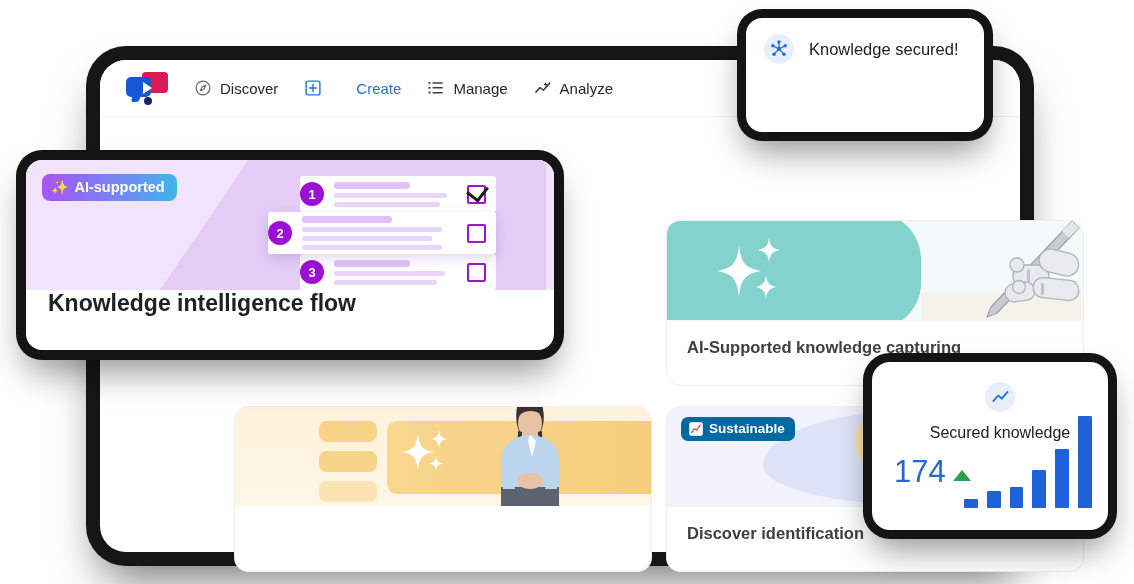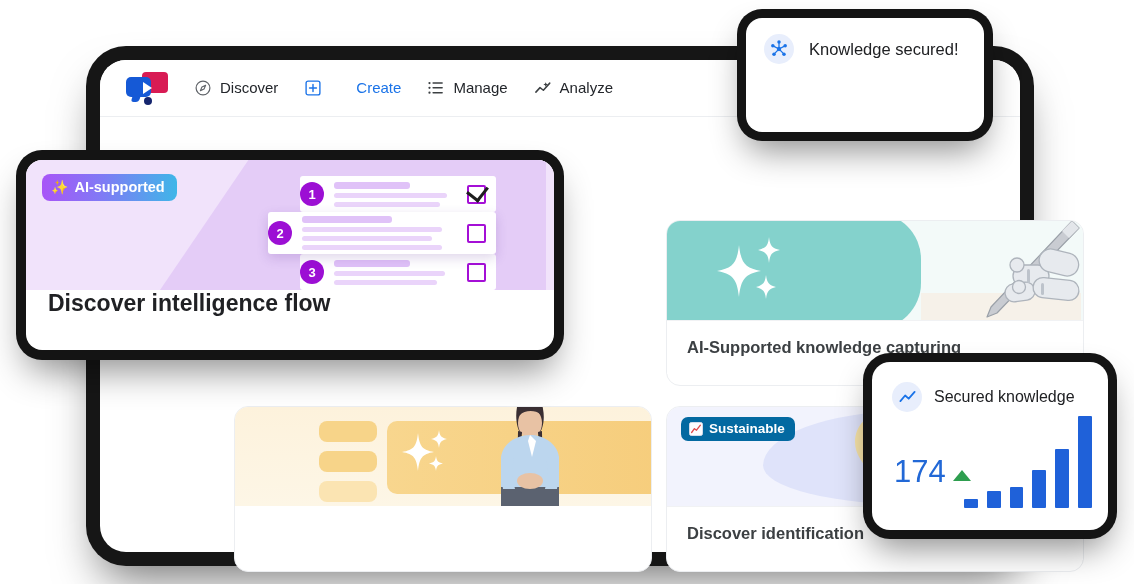--- a/index.html
+++ b/index.html
@@ -26,21 +26,21 @@
   }
   .logo{width:42px;height:34px;position:relative;flex:none;}
   .logo .sq{position:absolute;right:0;top:1px;width:26px;height:21px;background:#d81b54;border-radius:4px;}
   .logo .bub{position:absolute;left:0;top:6px;width:25px;height:20px;background:#1559d6;border-radius:5px;}
   .logo .bub:after{content:"";position:absolute;left:6px;bottom:-5px;width:8px;height:8px;background:#1559d6;
     border-radius:0 0 3px 3px;transform:skewX(-18deg);}
   .logo .play{position:absolute;left:17px;top:11px;width:0;height:0;
     border-left:9px solid #fff;border-top:6px solid transparent;border-bottom:6px solid transparent;}
   .logo .dot{position:absolute;left:18px;bottom:0px;width:8px;height:8px;border-radius:50%;background:#15256e;}
 
-  .navitem{display:flex;align-items:flex-start;gap:8px;font-size:15px;color:#23262b;cursor:pointer;}
+  .navitem{display:flex;align-items:center;gap:8px;font-size:15px;color:#23262b;cursor:pointer;}
   .navitem.active{color:#1a73e8;gap:34px;}
   .navicon{width:18px;height:18px;flex:none;display:block;}
 
   
   .card{
     position:absolute;background:#fff;border:1px solid #eceef1;border-radius:14px;overflow:hidden;
   }
   .card .art{position:relative;height:99px;overflow:hidden;}
   .card .label{
     height:53px;display:flex;align-items:center;padding:0 20px;
@@ -121,21 +121,21 @@
     gap:9px;padding-left:11px;color:#fff;font-size:15px;font-weight:bold;cursor:pointer;
   }
   .hub-arrow{width:19px;height:19px;border-radius:50%;background:#fff;display:flex;align-items:center;
     justify-content:center;flex:none;}
 
   
   .float-stats{
     position:absolute;left:872px;top:362px;width:236px;height:168px;background:#fff;border-radius:18px;
     box-shadow:0 0 0 9px #141414, 0 18px 34px rgba(0,0,0,.45);z-index:40;overflow:hidden;
   }
-  .stats-head{display:flex;align-items:center;gap:12px;padding:20px 0 0 20px;}
+  .stats-head{display:flex;align-items:center;gap:12px;padding:20px 0 0 20px;flex-direction:column;}
   .stats-ico{width:30px;height:30px;border-radius:50%;background:#e8eefc;display:flex;align-items:center;
     justify-content:center;flex:none;}
   .stats-title{font-size:16px;color:#202124;}
   .stats-val{position:absolute;left:22px;top:92px;display:flex;align-items:center;gap:7px;}
   .stats-num{font-size:31px;color:#2268d6;}
   .tri-up{width:0;height:0;border-left:9px solid transparent;border-right:9px solid transparent;
     border-bottom:11px solid #2e9e4f;margin-top:6px;}
   .mini-chart{position:absolute;right:16px;bottom:22px;width:128px;height:96px;display:flex;
     align-items:flex-end;gap:9px;}
   .mini-chart i{display:block;flex:1;background:#1f61d9;border-radius:1px;}
@@ -281,21 +281,21 @@
 
   <div class="float-main">
     <div class="art">
       <div class="purple-wedge"></div>
       <div class="badge ai">
         <span style="font-size:14px">✨</span>
         <span>AI-supported</span>
       </div>
 
     </div>
-    <div class="label">Discover intelligence flow</div>
+    <div class="label">Knowledge intelligence flow</div>
   </div>
 
   <div class="trow" id="trow1">
     <span class="num">1</span>
     <span class="lines">
         <em class="hd" style="width:62%"></em>
         <em style="width:92%"></em>
         <em style="width:86%"></em>
       </span>
     <span class="chk on"></span>

